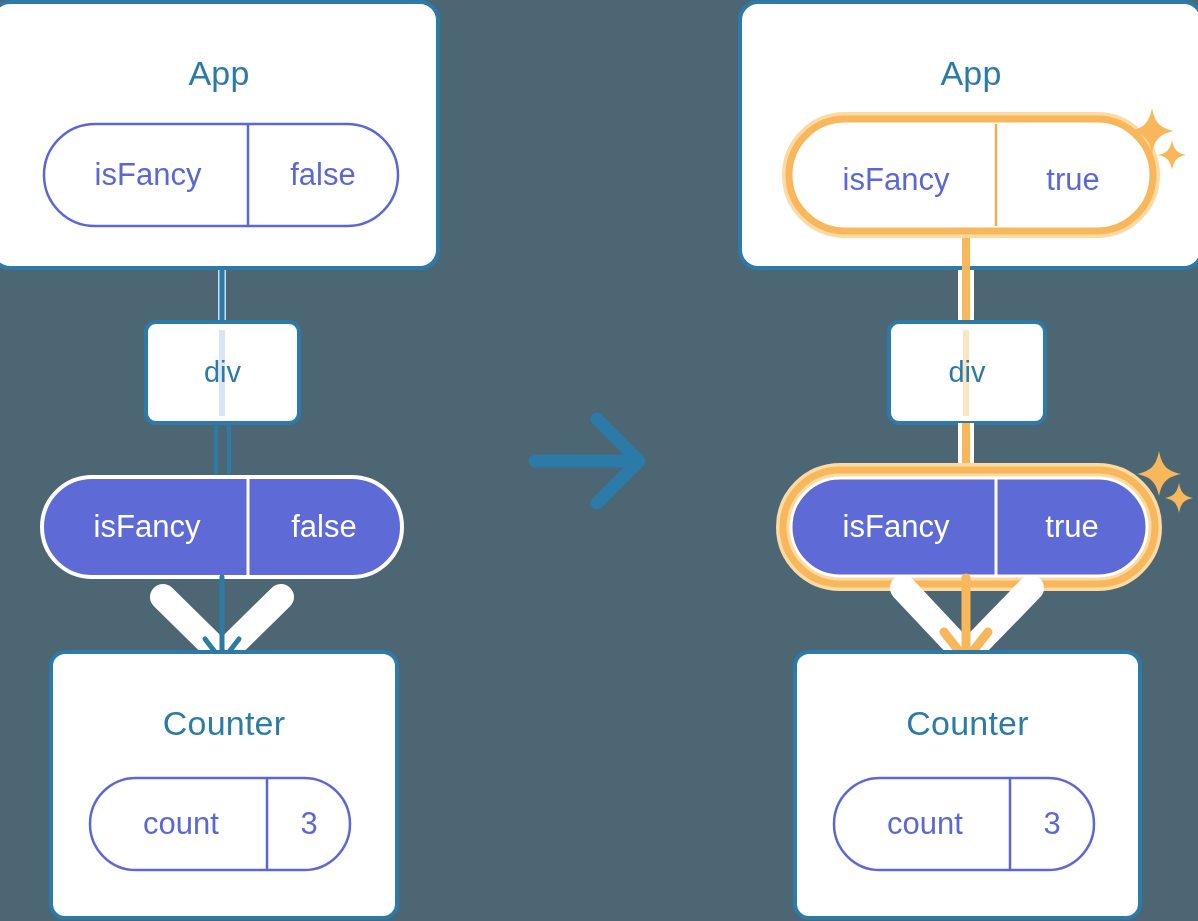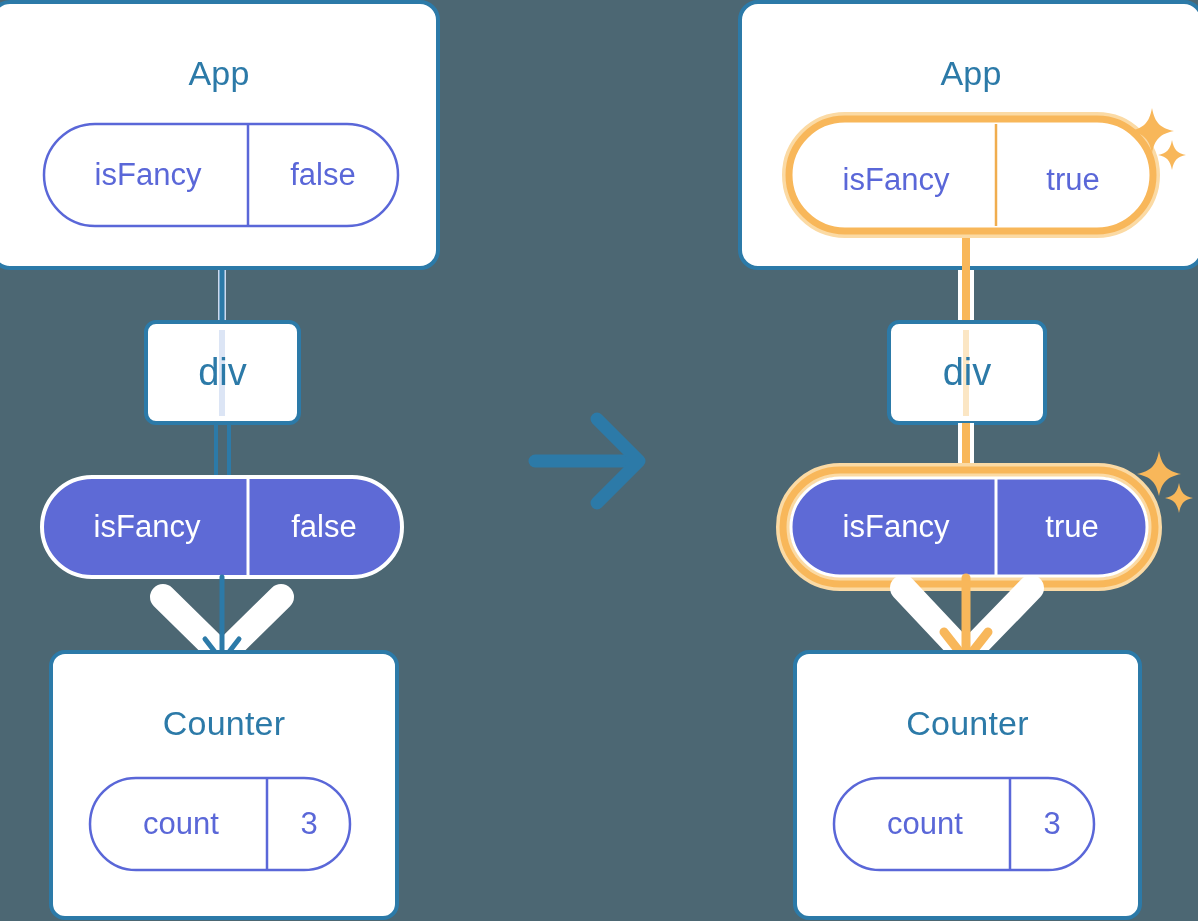--- a/index.html
+++ b/index.html
@@ -16,21 +16,21 @@
     display:flex;align-items:center;justify-content:center;
     white-space:nowrap;
     pointer-events:none;
   }
   .comp-title{color:#2c7aa8;font-size:34px;letter-spacing:.2px;}
   .state-key{color:#5a67d8;font-size:31px;}
   .state-val{color:#5a67d8;font-size:31px;}
   .prop-key{color:#ffffff;font-size:31px;}
   .prop-val{color:#ffffff;font-size:31px;}
   .bold{font-weight:normal;}
-  .divtxt{color:#2c7aa8;font-size:38px;}
+  .divtxt{color:#2c7aa8;font-size:29px;}
 </style>
 </head>
 <body>
 
 <div class="stage">
 
   <svg class="svgroot" viewBox="0 0 1198 921">
     <defs>
       <clipPath id="clipLeftApp">
           <rect x="-6" y="-6" width="452" height="280" rx="18"></rect>

